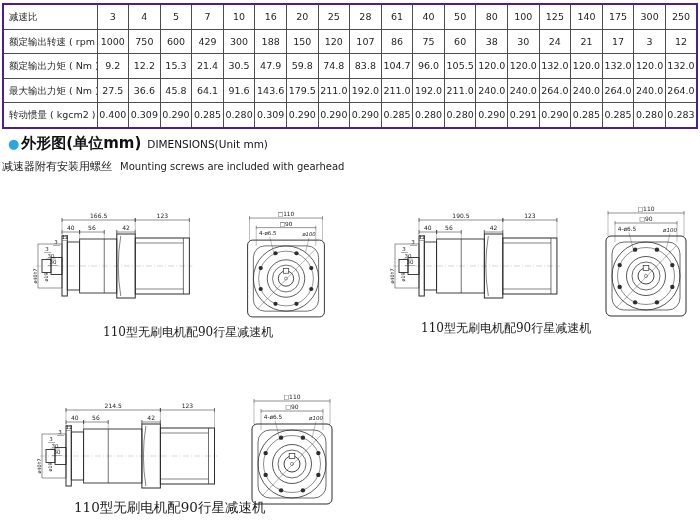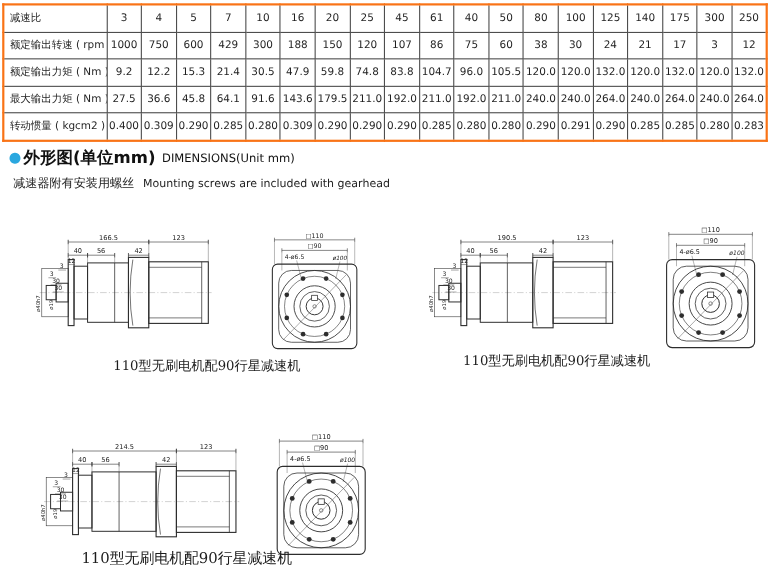--- a/index.html
+++ b/index.html
@@ -4,34 +4,34 @@
 <style>
   html,body{margin:0;padding:0;}
   body{
     width:700px;height:524px;position:relative;overflow:hidden;
     background:#ffffff;font-family:"DejaVu Sans",sans-serif;color:#1a1a1a;
   }
   
   #spec-table{
     position:absolute;left:2px;top:3px;width:696px;
     border-collapse:collapse;table-layout:fixed;
-    border:2px solid #f97316;
+    border:2px solid #4c1d95;
   }
   #spec-table td{
     border:1px solid #4d4d4d;height:23.6px;
     font-size:9.5px;line-height:1;text-align:center;
     padding:0;overflow:hidden;white-space:nowrap;color:#1f1f1f;
   }
   #spec-table td.rowhead{text-align:left;padding-left:5px;font-size:9.5px;}
   
   .section-head{position:absolute;left:8px;top:134px;display:flex;align-items:center;gap:2px;}
   .section-bullet{font-size:13px;line-height:1;}
   .section-title-zh{font-size:15px;font-weight:bold;color:#111;}
   .section-title-en{font-size:10.5px;font-weight:normal;color:#111;margin-left:4px;}
-  .section-note{position:absolute;left:12px;top:155px;}
+  .section-note{position:absolute;left:2px;top:155px;}
   .note-zh{font-size:11px;color:#222;}
   .note-en{font-size:10px;color:#222;margin-left:3px;}
   
   .dwg{position:absolute;}
   svg{display:block;overflow:visible;}
   .caption{position:absolute;font-family:"DejaVu Serif",serif;color:#1c1c1c;white-space:nowrap;}
   #caption-0{left:103px;top:324px;font-size:12px;}
   #caption-1{left:421px;top:320px;font-size:12px;}
   #caption-2{left:74px;top:499px;font-size:13.5px;}
 </style>
@@ -65,21 +65,21 @@
       <tr>
         <td class="rowhead">减速比</td>
         <td>3</td>
         <td>4</td>
         <td>5</td>
         <td>7</td>
         <td>10</td>
         <td>16</td>
         <td>20</td>
         <td>25</td>
-        <td>45</td>
+        <td>28</td>
         <td>61</td>
         <td>40</td>
         <td>50</td>
         <td>80</td>
         <td>100</td>
         <td>125</td>
         <td>140</td>
         <td>175</td>
         <td>300</td>
         <td>250</td>

